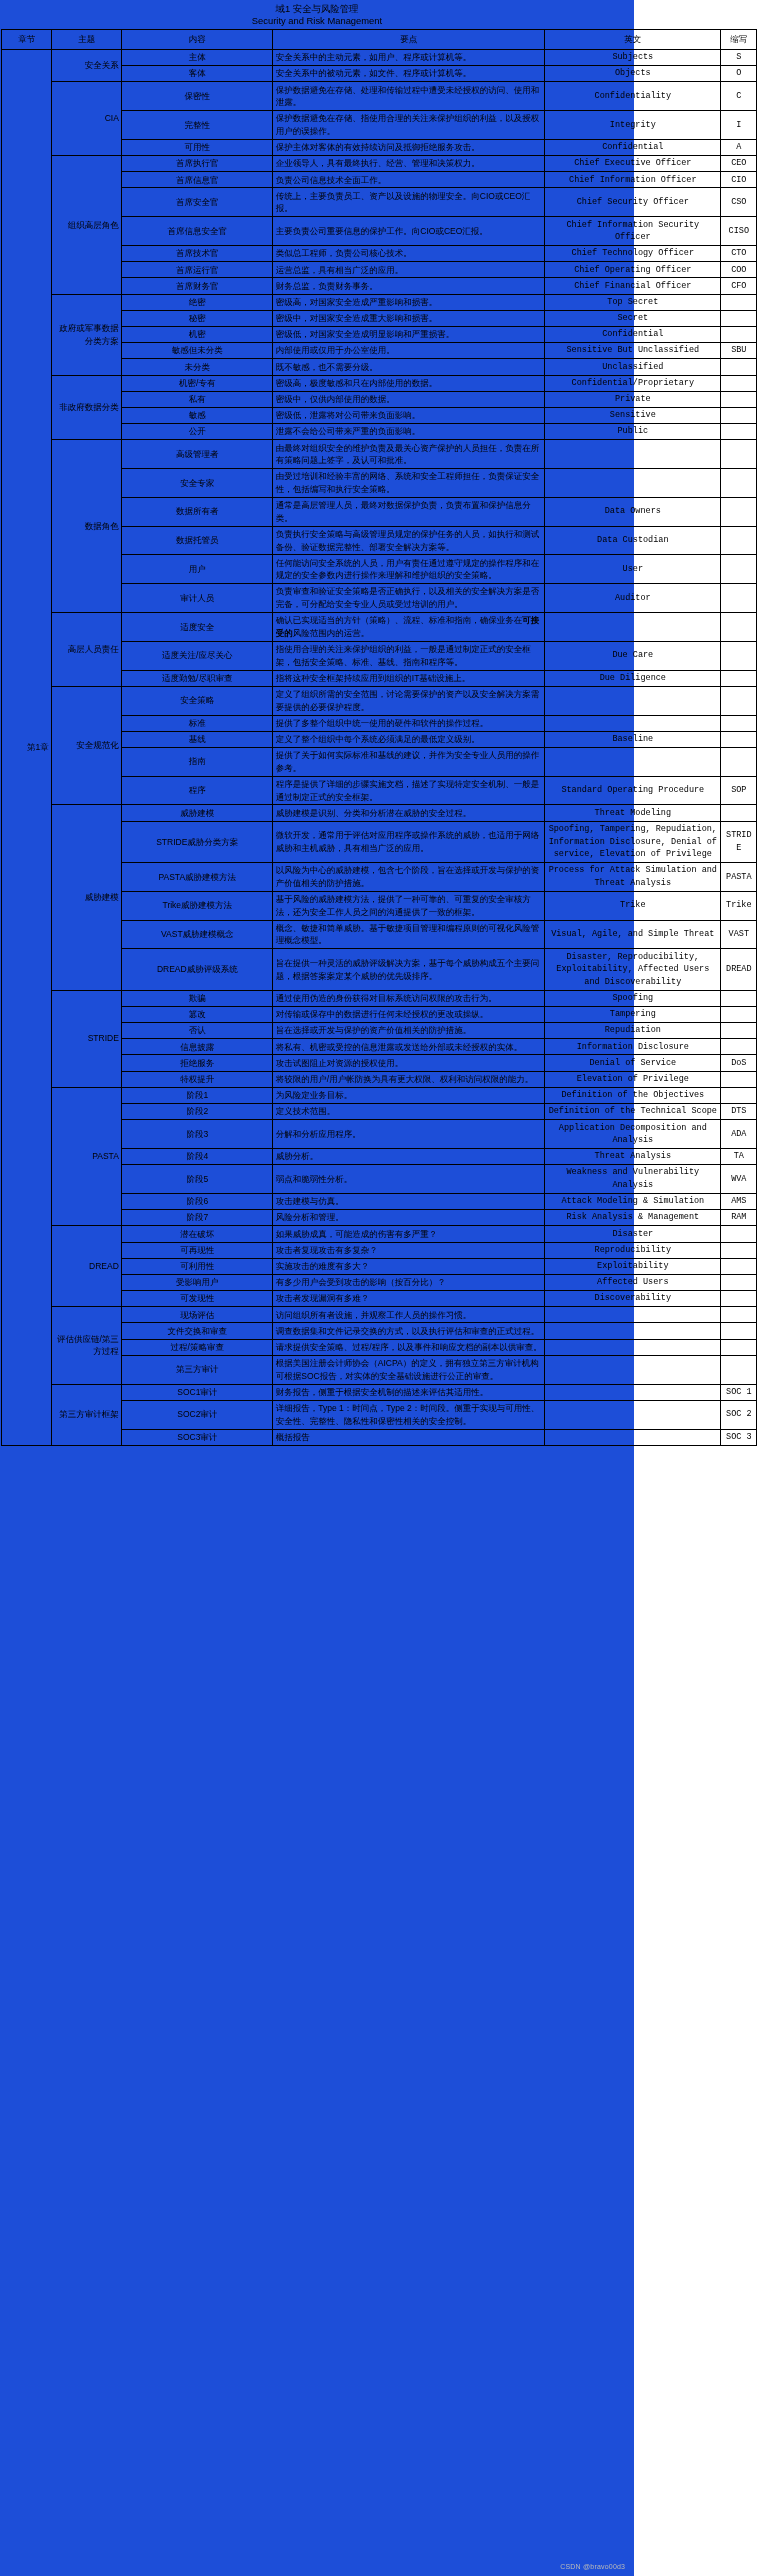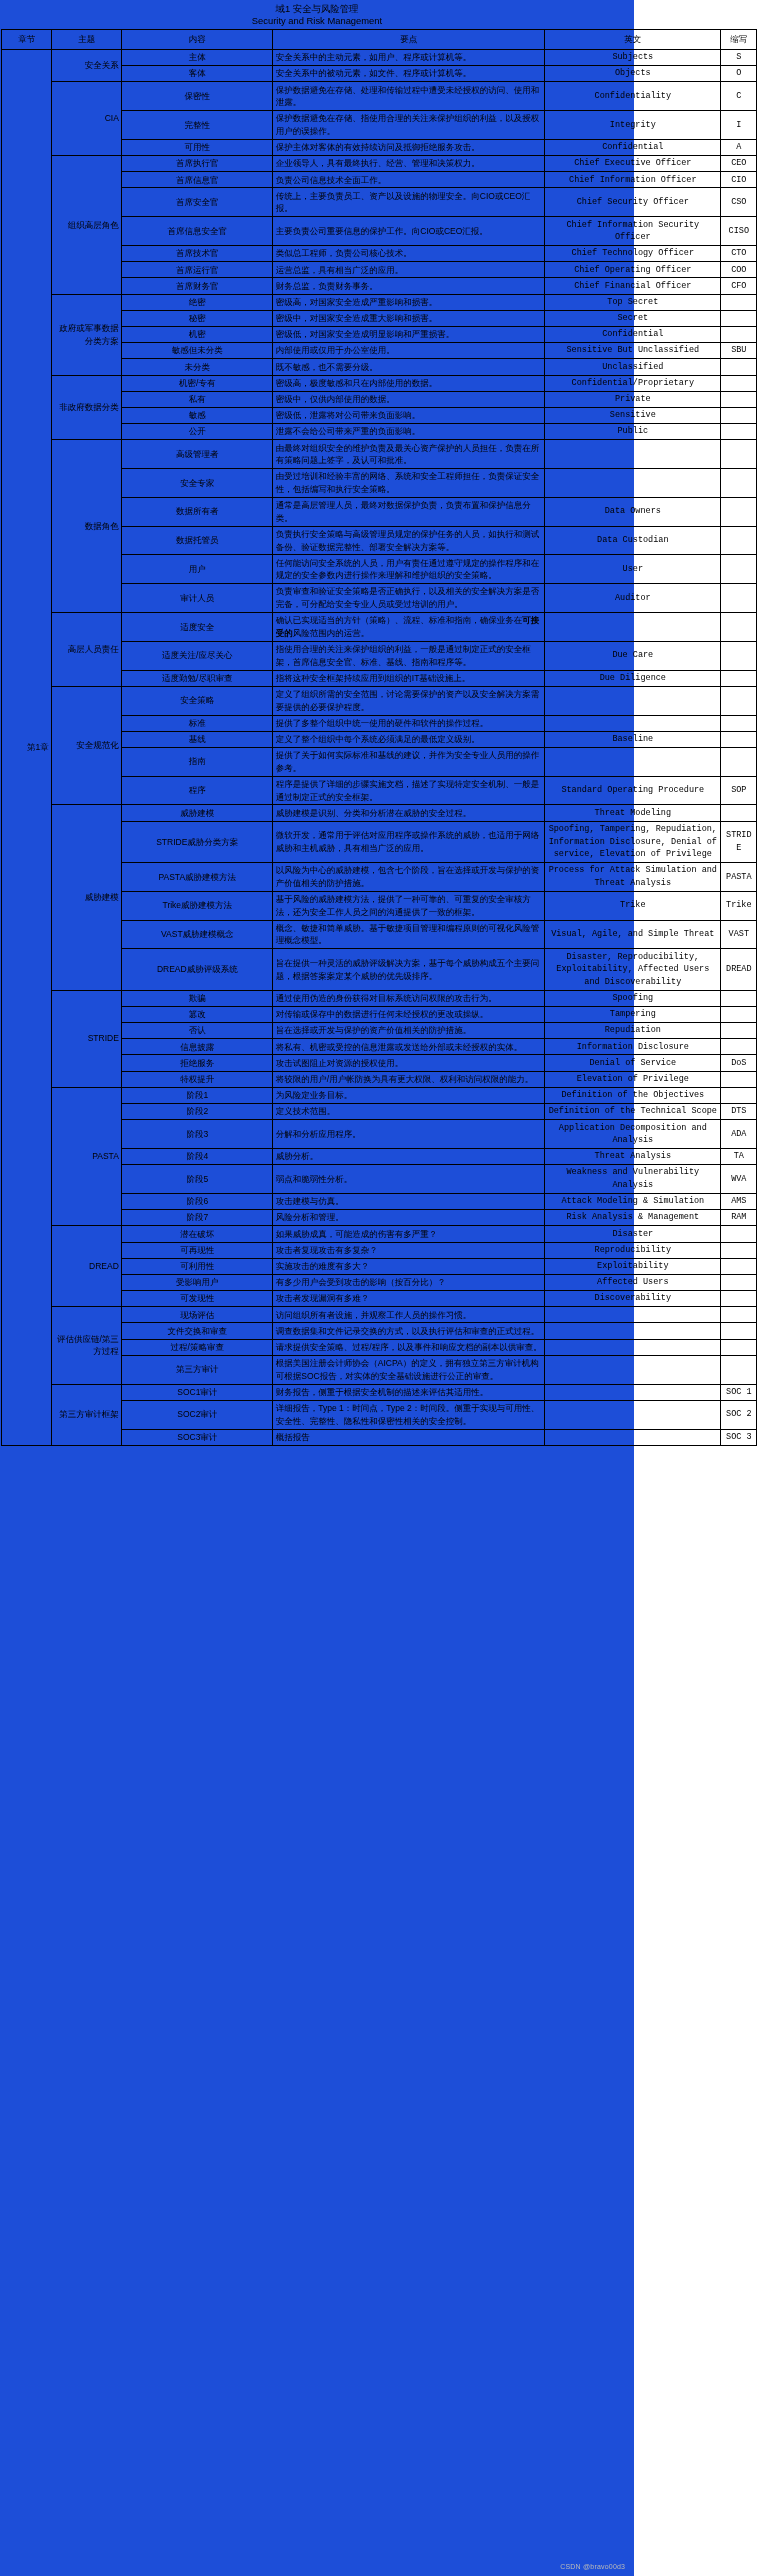--- a/index.html
+++ b/index.html
@@ -308,21 +308,21 @@
         </tr>
         <tr>
           <td class="topic" rowspan="3">高层人员责任</td>
           <td class="content">适度安全</td>
           <td class="point">确认已实现适当的方针（策略）、流程、标准和指南，确保业务在<b>可接受的</b>风险范围内的运营。</td>
           <td class="eng"></td>
           <td class="abbr"></td>
         </tr>
         <tr>
           <td class="content">适度关注/应尽关心</td>
-          <td class="point">指使用合理的关注来保护组织的利益，一般是通过制定正式的安全框架，首席信息安全官、标准、基线、指南和程序等。</td>
+          <td class="point">指使用合理的关注来保护组织的利益，一般是通过制定正式的安全框架，包括安全策略、标准、基线、指南和程序等。</td>
           <td class="eng">Due Care</td>
           <td class="abbr"></td>
         </tr>
         <tr>
           <td class="content">适度勤勉/尽职审查</td>
           <td class="point">指将这种安全框架持续应用到组织的IT基础设施上。</td>
           <td class="eng">Due Diligence</td>
           <td class="abbr"></td>
         </tr>
         <tr>

